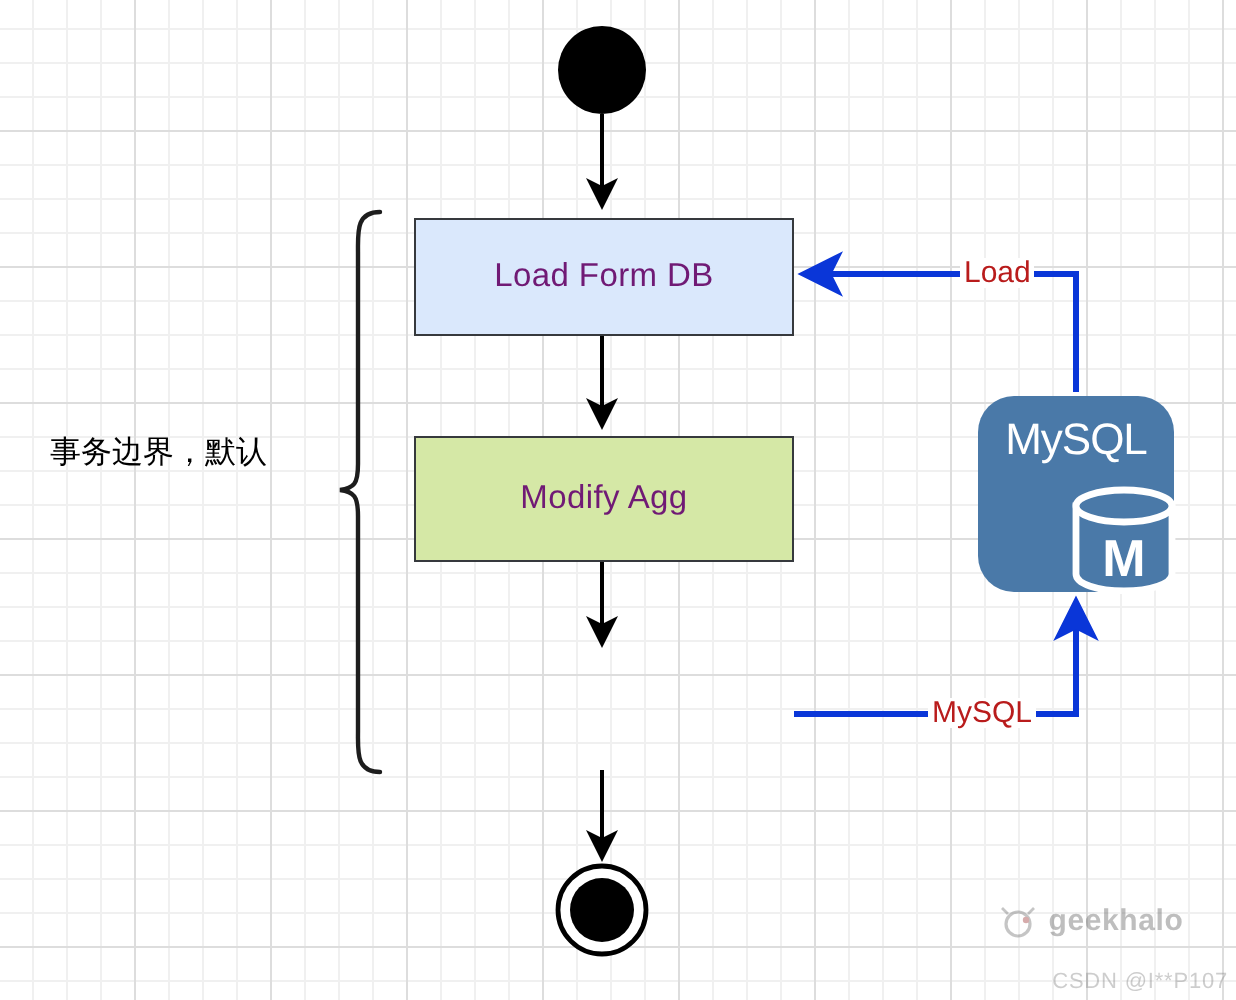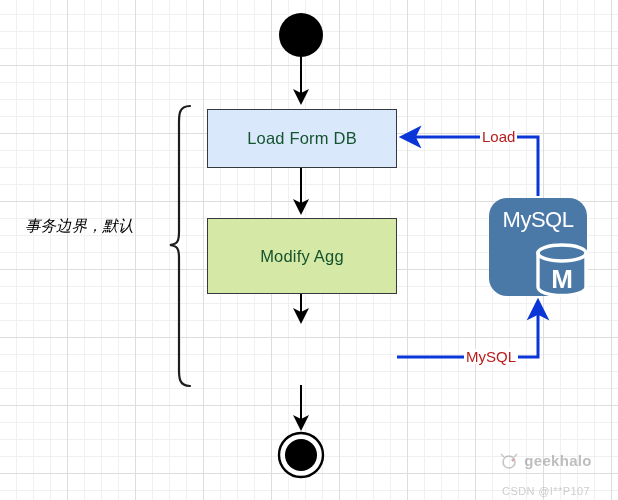--- a/index.html
+++ b/index.html
@@ -38,45 +38,44 @@
     height: 500px;
   }
   .node-box {
     position: absolute;
     box-sizing: border-box;
     border: 1.6px solid #36393d;
     display: flex;
     align-items: center;
     justify-content: center;
     font-size: 16.5px;
-    color: #14532d;
+    color: #701a75;
     letter-spacing: 0.2px;
   }
   #box-load {
     left: 207px; top: 109px; width: 190px; height: 59px;
     background: #dae8fc;
   }
   #box-modify {
-    left: 207px; top: 218px; width: 190px; height: 76px;
+    left: 207px; top: 218px; width: 190px; height: 63px;
     background: #d5e8a6;
   }
   #box-update {
     left: 207px; top: 327px; width: 190px; height: 58px;
     background: #fad9b3;
   }
   #brace-label {
     position: absolute;
     left: 25px;
     top: 214px;
     width: 150px;
     font-size: 15.5px;
     line-height: 1.55;
     color: #000000;
     font-family: "DejaVu Sans", "Liberation Sans", sans-serif;
-    font-style: italic;
   }
   .edge-label {
     position: absolute;
     background: #ffffff;
     font-size: 15px;
     color: #b91c1c;
     padding: 0 2px;
     line-height: 1;
   }
   #label-load { left: 480px; top: 129px; }
@@ -128,21 +127,21 @@
     font-family: "Liberation Sans", sans-serif;
   }
 
   
   #watermark {
     position: absolute;
     left: 478px;
     top: 452px;
     width: 136px;
     opacity: 0.42;
-    text-align: center;
+    text-align: right;
   }
   #wm-top {
     display: flex;
     align-items: center;
     justify-content: center;
     gap: 4px;
   }
   #wm-name {
     font-size: 15px;
     font-weight: bold;

